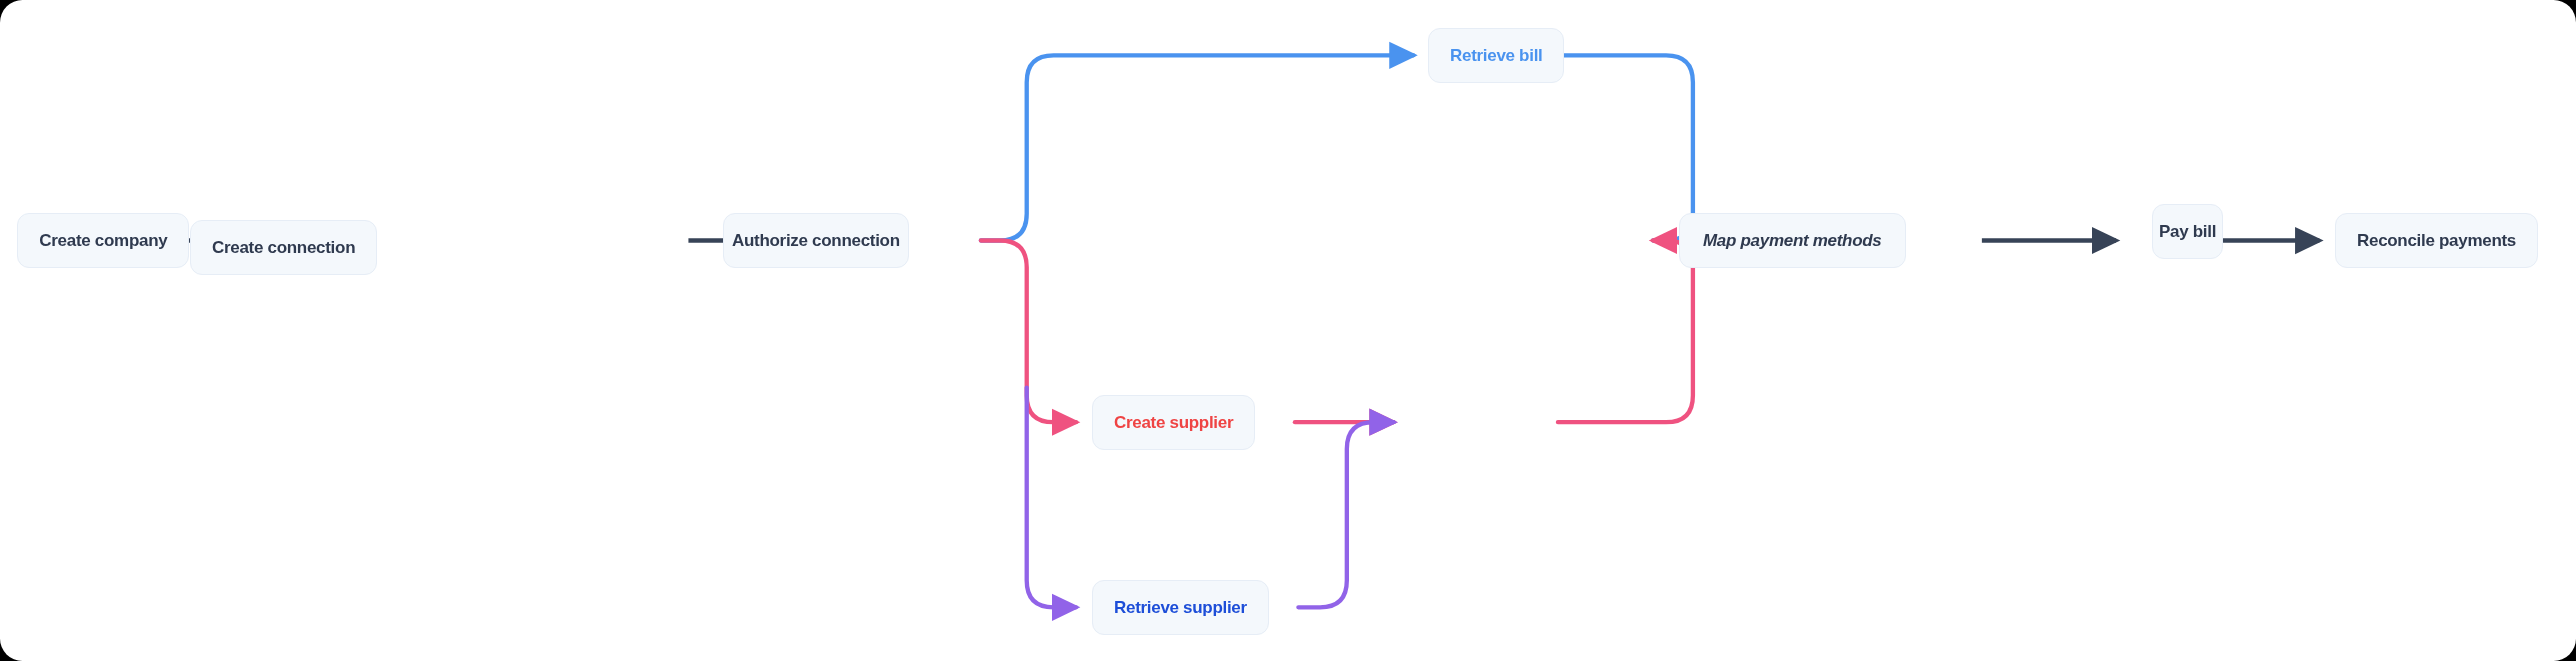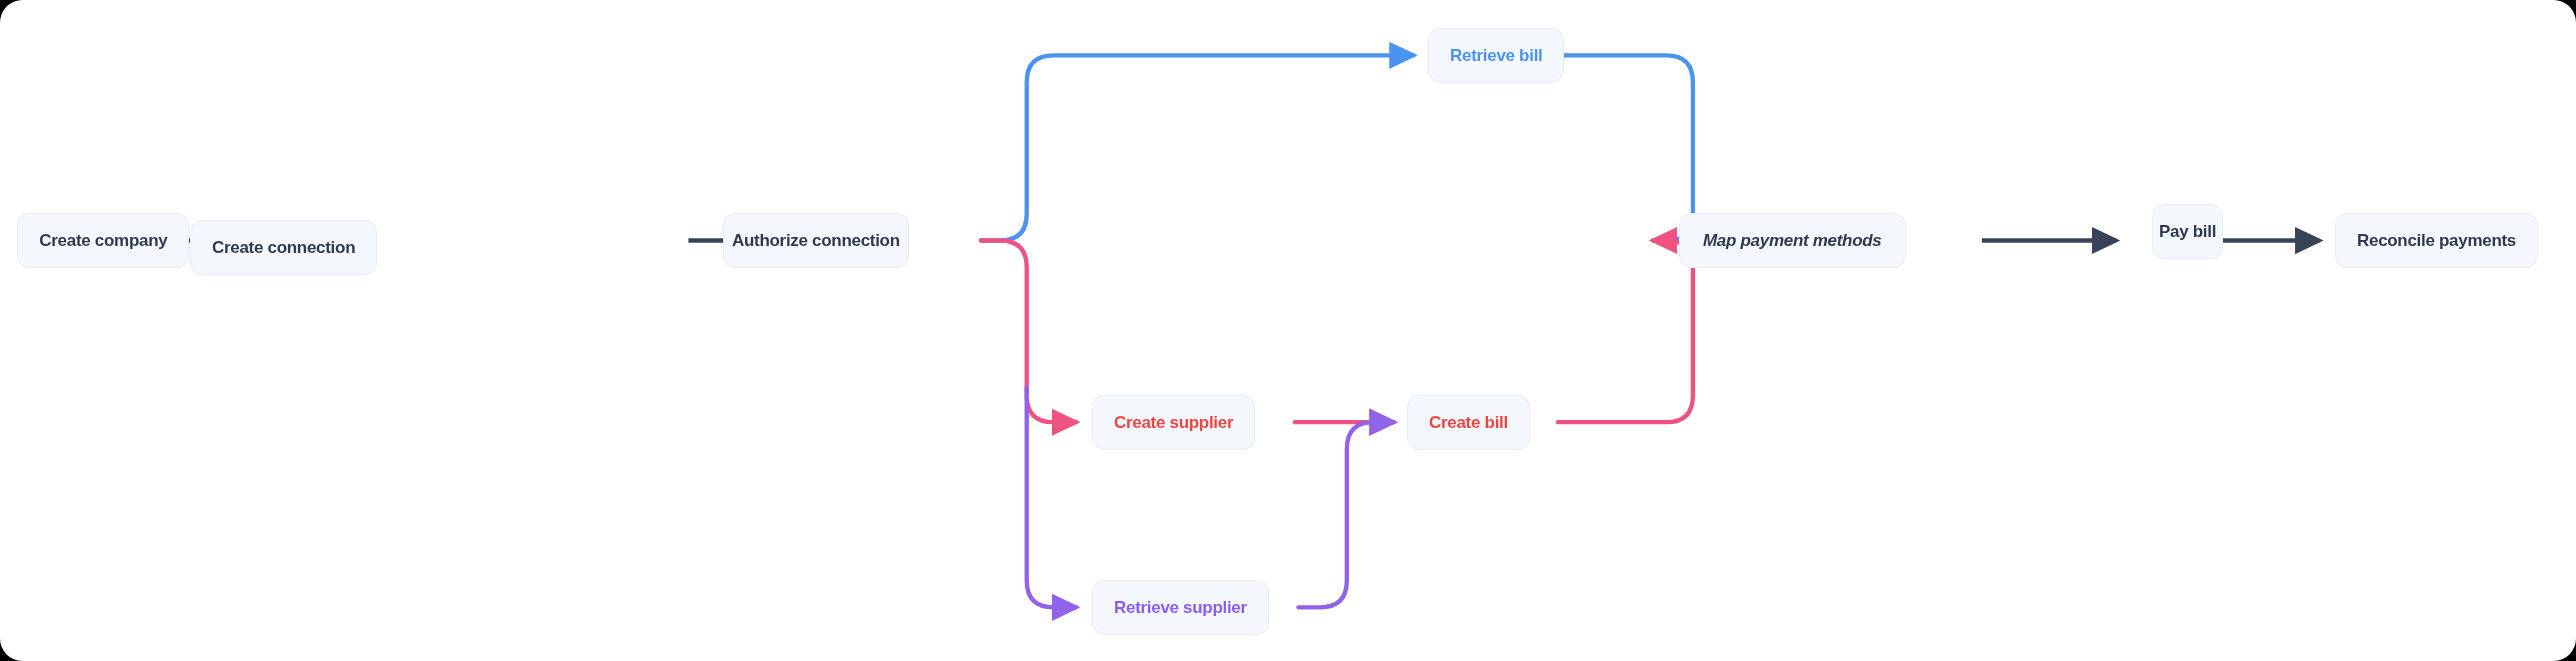--- a/index.html
+++ b/index.html
@@ -44,21 +44,21 @@
     font-family: "Liberation Sans", sans-serif;
     font-weight: bold;
     font-size: 17px;
     letter-spacing: -0.3px;
     white-space: nowrap;
     color: #2f3a4f;
     user-select: none;
   }
   .node.accent-blue   { color: #4a93ef; }
   .node.accent-pink   { color: #ef4444; }
-  .node.accent-purple { color: #8b5cf6; }
+  .node.accent-purple { color: #1d4ed8; }
 </style>
 </head>
 <body>
 
 <div id="canvas">
 
   <svg id="edge-layer" viewBox="0 0 2976 764">
     <defs>
       <marker id="ah-dark" markerWidth="7" markerHeight="7" refX="5.6" refY="3.5" orient="auto" markerUnits="strokeWidth">
         <path d="M0,0.35 L6.6,3.5 L0,6.65 Z" fill="#374357"></path>
@@ -110,23 +110,20 @@
   </div>
 
   <div class="node accent-blue" style="left:1428px; top:28px; padding:0 21px;">
     <span>Retrieve bill</span>
   </div>
 
   <div class="node accent-pink" style="left:1092px; top:395px; padding:0 21px;">
     <span>Create supplier</span>
   </div>
 
-  <div class="node accent-pink" style="left:1407px; top:395px; padding:0 21px;">
-    <span>Create bill</span>
-  </div>
 
   <div class="node accent-purple" style="left:1092px; top:580px; padding:0 21px;">
     <span>Retrieve supplier</span>
   </div>
 
   <div class="node" style="left:1679px; top:213px; padding:0 23px;font-style:italic;">
     <span>Map payment methods</span>
   </div>
 
   <div class="node" style="left:2131px; top:204px; padding:0 6px;margin-left:21px;">

